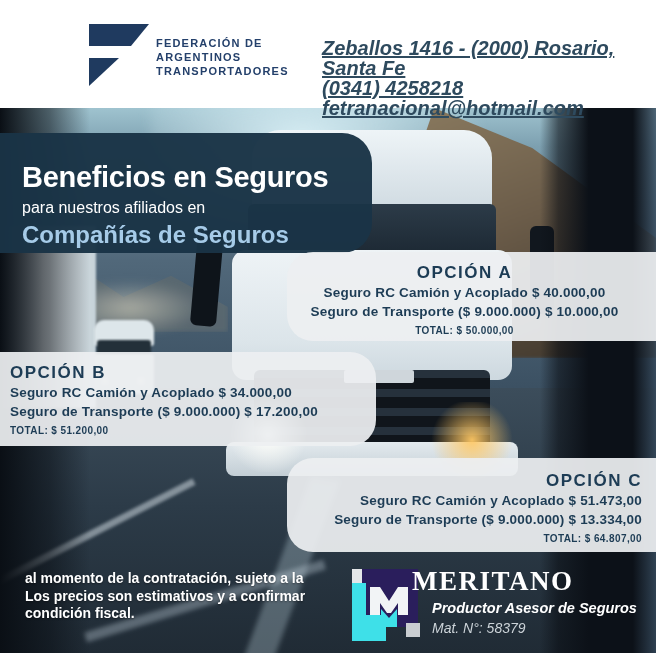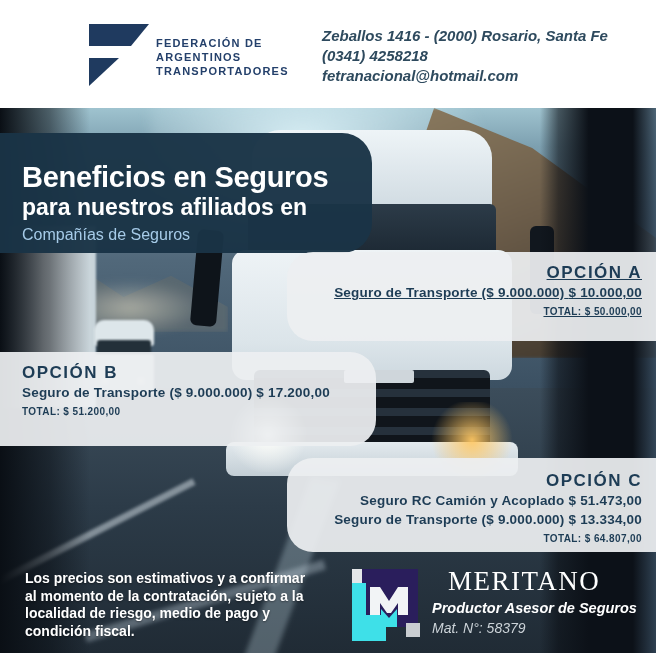--- a/index.html
+++ b/index.html
@@ -6,22 +6,22 @@
   .canvas{
     position:relative;width:656px;height:653px;overflow:hidden;
     font-family:"Liberation Sans",sans-serif;background:#14532d;
   }
   .abs{position:absolute;}
 
   
   .header{position:absolute;left:0;top:0;width:656px;height:108px;background:#ffffff;}
   .org-name{position:absolute;left:156px;top:36px;color:#24406b;font-weight:bold;
     font-size:11px;line-height:14px;letter-spacing:1.2px;}
-  .contact{position:absolute;left:322px;top:26px;color:#2e4a5e;font-weight:bold;
-    font-style:italic;font-size:15px;line-height:20px;}
+  .contact{position:absolute;left:322px;top:38px;color:#2e4a5e;font-weight:bold;
+    font-style:italic;font-size:20px;line-height:20px;text-decoration:underline;}
 
   
   .photo{position:absolute;left:0;top:108px;width:656px;height:545px;overflow:hidden;
     background:linear-gradient(180deg,#9fc3cf 0%,#7da0b0 7%,#51687a 28%,#3b5062 52%,#2b3947 78%,#1e2833 100%);}
   .sky-glow{left:150px;top:-10px;width:340px;height:150px;
     background:radial-gradient(ellipse at 45% 30%,#daf0f6 0%,rgba(214,238,245,0) 70%);filter:blur(6px);}
   .mountain-right{left:398px;top:0;width:258px;height:250px;
     background:linear-gradient(160deg,#8a7a5f 0%,#6b5c49 45%,#3c342a 100%);
     clip-path:polygon(14% 0,52% 16%,100% 52%,100% 100%,0 100%,0 42%);filter:blur(1.5px);}
   .mountain-left{left:38px;top:146px;width:190px;height:78px;background:#5d6a70;opacity:.8;
@@ -66,42 +66,42 @@
   .dark-left{left:0;top:0;width:90px;height:545px;
     background:linear-gradient(90deg,#0a0f15 0%,rgba(10,15,21,.55) 55%,rgba(10,15,21,0) 100%);}
   .dark-right{left:540px;top:0;width:116px;height:545px;
     background:linear-gradient(90deg,rgba(10,14,20,0) 0%,rgba(10,14,20,.6) 16%,#0c1118 42%,#0c1118 80%,rgba(51,71,90,.75) 100%);}
 
   
   .title-box{position:absolute;left:0;top:133px;width:372px;height:120px;
     background:rgba(26,52,70,.97);border-radius:0 30px 30px 0;
     padding:28px 0 0 22px;box-sizing:border-box;}
   .title-l1{color:#ffffff;font-weight:800;font-size:29px;letter-spacing:-.3px;line-height:33px;}
-  .title-l2{color:#ffffff;font-weight:700;font-size:23px;line-height:27px;}
-  .title-l3{color:#a6cbe8;font-weight:400;font-size:16px;line-height:27px;}
+  .title-l2{color:#ffffff;font-weight:400;font-size:16px;line-height:27px;}
+  .title-l3{color:#a6cbe8;font-weight:700;font-size:24px;line-height:27px;}
 
   
   .opt{position:absolute;background:rgba(237,239,241,.93);box-sizing:border-box;color:#1d3c55;}
   .opt-a{left:287px;top:252px;width:369px;height:89px;border-radius:26px 0 0 26px;
-    text-align:right;padding:10px 14px 0 0;text-decoration:underline;}
+    text-align:center;padding:10px 14px 0 0;}
   .opt-b{left:0;top:352px;width:376px;height:94px;border-radius:0 26px 26px 0;
-    text-align:left;padding:10px 0 0 22px;}
+    text-align:left;padding:10px 0 0 10px;}
   .opt-c{left:287px;top:458px;width:369px;height:94px;border-radius:26px 0 0 26px;
     text-align:right;padding:12px 14px 0 12px;}
   .opt-name{font-weight:800;font-size:17px;letter-spacing:1.5px;line-height:21px;}
   .opt-line{font-weight:700;font-size:13.5px;line-height:19px;letter-spacing:.2px;}
   .opt-line .val{font-weight:800;}
   .opt-total{font-weight:800;font-size:10px;line-height:19px;letter-spacing:.4px;}
 
   
   .disclaimer{position:absolute;left:25px;top:570px;width:300px;color:#ffffff;
     font-weight:bold;font-size:14px;line-height:17.5px;text-shadow:0 1px 2px rgba(0,0,0,.4);}
   .broker-logo{position:absolute;left:348px;top:565px;width:74px;height:78px;}
-  .broker-name{position:absolute;left:448px;top:566px;color:#ffffff;
-    font-family:"Liberation Serif",serif;font-weight:400;font-size:27px;letter-spacing:1.5px;}
+  .broker-name{position:absolute;left:412px;top:566px;color:#ffffff;
+    font-family:"Liberation Serif",serif;font-weight:700;font-size:27px;letter-spacing:1.5px;}
   .broker-role{position:absolute;left:432px;top:600px;color:#ffffff;
     font-weight:bold;font-style:italic;font-size:14.5px;}
   .broker-mat{position:absolute;left:432px;top:620px;color:#ccd3d8;
     font-style:italic;font-size:14px;}
 </style>
 </head>
 <body>
 
 <div class="canvas">
 
@@ -159,52 +159,59 @@
 
   <div class="title-box">
     <div class="title-l1">Beneficios en Seguros</div>
     <div class="title-l2">para nuestros afiliados en</div>
     <div class="title-l3">Compañías de Seguros</div>
   </div>
 
   <div class="opt opt-a">
     <div class="opt-name">OPCIÓN A</div>
     <div class="opt-line">
+      <span>Seguro RC Camión y Acoplado</span>
+      <span class="val">$ 40.000,00</span>
+    </div>
+    <div class="opt-line">
       <span>Seguro de Transporte ($ 9.000.000)</span>
       <span class="val">$ 10.000,00</span>
     </div>
     <div class="opt-total">TOTAL: $ 50.000,00</div>
   </div>
 
   <div class="opt opt-b">
     <div class="opt-name">OPCIÓN B</div>
     <div class="opt-line">
+      <span>Seguro RC Camión y Acoplado</span>
+      <span class="val">$ 34.000,00</span>
+    </div>
+    <div class="opt-line">
       <span>Seguro de Transporte ($ 9.000.000)</span>
       <span class="val">$ 17.200,00</span>
     </div>
     <div class="opt-total">TOTAL: $ 51.200,00</div>
   </div>
 
   <div class="opt opt-c">
     <div class="opt-name">OPCIÓN C</div>
     <div class="opt-line">
       <span>Seguro RC Camión y Acoplado</span>
       <span class="val">$ 51.473,00</span>
     </div>
     <div class="opt-line">
       <span>Seguro de Transporte ($ 9.000.000)</span>
       <span class="val">$ 13.334,00</span>
     </div>
     <div class="opt-total">TOTAL: $ 64.807,00</div>
   </div>
 
   <div class="disclaimer">
+    <div>al momento de la contratación, sujeto a la</div>
     <div>Los precios son estimativos y a confirmar</div>
-    <div>al momento de la contratación, sujeto a la</div>
-    <div>localidad de riesgo, medio de pago y</div>
     <div>condición fiscal.</div>
   </div>
 
   <span class="broker-logo">
     <svg width="74" height="78" viewBox="0 0 74 78">
       <rect x="4" y="4" width="16" height="16" fill="#e4e6e8"></rect>
       <rect x="14" y="4" width="56" height="58" fill="#2a1e5c"></rect>
       <rect x="4" y="18" width="14" height="50" fill="#3ee0e8"></rect>
       <rect x="4" y="50" width="34" height="26" fill="#3ee0e8"></rect>
       <rect x="58" y="58" width="14" height="14" fill="#c9cdd1"></rect>

